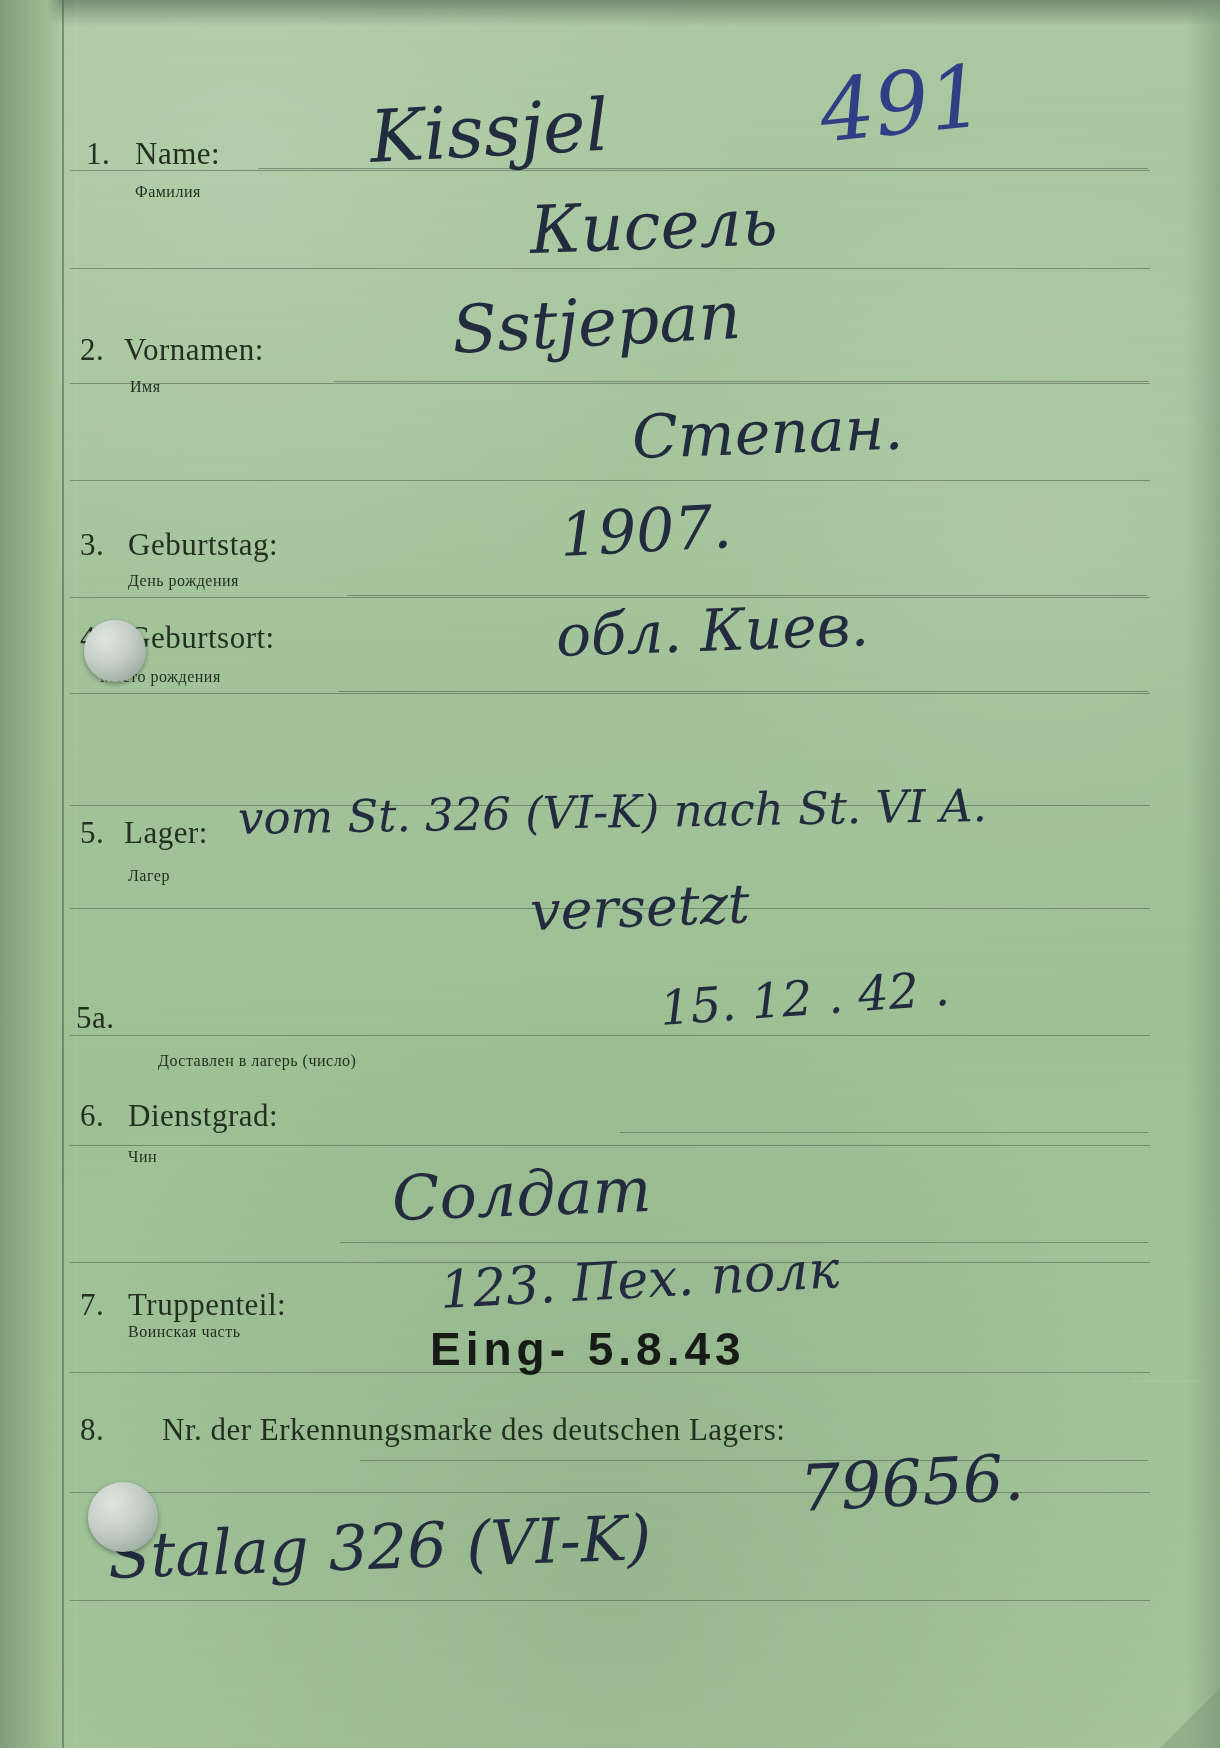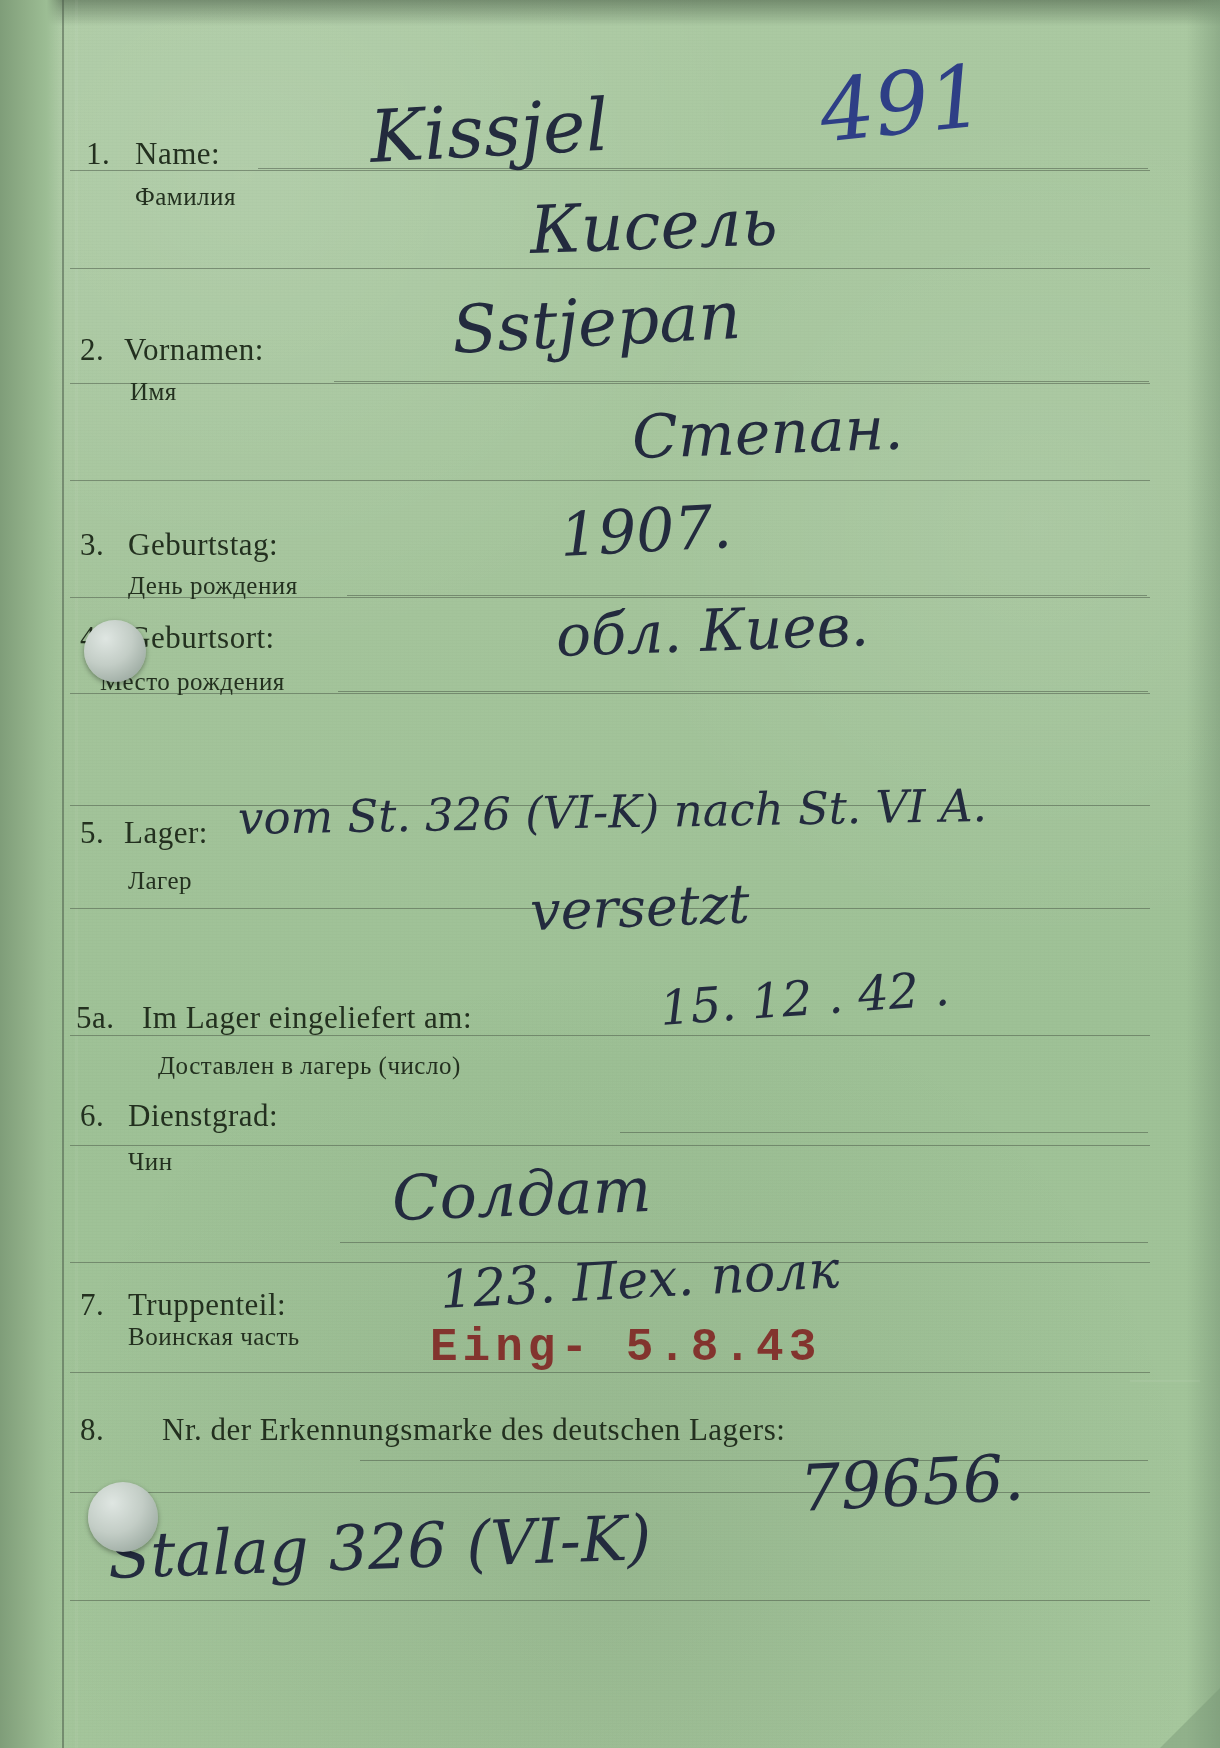--- a/index.html
+++ b/index.html
@@ -73,41 +73,41 @@
     position: absolute;
     color: #23301f;
     letter-spacing: .5px;
     white-space: nowrap;
   }
   .lbl-de {
     font-size: 31px;
     font-family: "Liberation Serif", serif;
   }
   .lbl-ru {
-    font-size: 25px;
+    font-size: 16px;
     font-family: "Liberation Serif", serif;
   }
   .hand {
     position: absolute;
     color: #1b2436;
     font-family: "DejaVu Serif", serif;
     font-style: italic;
     white-space: nowrap;
     transform-origin: left center;
   }
   .hand-ink {
     color: #232b3e;
   }
   .hand-blue {
     color: #2e3f86;
   }
   .stamp {
     position: absolute;
-    color: #7f1d1d;
-    font-family: Liberation Mono, monospace;
+    color: #000000;
+    font-family: Liberation Sans, sans-serif;
     font-weight: bold;
     letter-spacing: 5px;
     white-space: nowrap;
     opacity: .85;
   }
   
   .hole {
     position: absolute;
     border-radius: 50%;
     background: radial-gradient(circle at 35% 30%, #dfe6e2 0%, #c3cdc6 45%, #9fada4 80%, #8b9a91 100%);
@@ -187,21 +187,20 @@
   <div class="label lbl-ru" style="left:100px; top:668px;">Место рождения</div>
   <div class="hand hand-ink" style="left:556px; top:602px; font-size:58px; transform:rotate(-2deg);">обл. Киев.</div>
 
   <div class="label lbl-de" style="left:80px; top:815px;">5.</div>
   <div class="label lbl-de" style="left:124px; top:815px;">Lager:</div>
   <div class="label lbl-ru" style="left:128px; top:867px;">Лагер</div>
   <div class="hand hand-ink" style="left:238px; top:792px; font-size:45px; transform:rotate(-1deg);">vom St. 326 (VI-K) nach St. VI A.</div>
   <div class="hand hand-ink" style="left:530px; top:880px; font-size:54px; transform:rotate(-2deg);">versetzt</div>
 
   <div class="label lbl-de" style="left:76px; top:1000px;">5a.</div>
-  <div class="label lbl-de" style="left:142px; top:1000px;">Im Lager eingeliefert am:</div>
   <div class="label lbl-ru" style="left:158px; top:1052px;">Доставлен в лагерь (число)</div>
   <div class="hand hand-ink" style="left:660px; top:980px; font-size:48px; transform:rotate(-4deg);">15. 12 . 42 .</div>
 
   <div class="label lbl-de" style="left:80px; top:1098px;">6.</div>
   <div class="label lbl-de" style="left:128px; top:1098px;">Dienstgrad:</div>
   <div class="label lbl-ru" style="left:128px; top:1148px;">Чин</div>
   <div class="hand hand-ink" style="left:392px; top:1162px; font-size:62px; transform:rotate(-2deg);">Солдат</div>
 
   <div class="label lbl-de" style="left:80px; top:1287px;">7.</div>
   <div class="label lbl-de" style="left:128px; top:1287px;">Truppenteil:</div>

